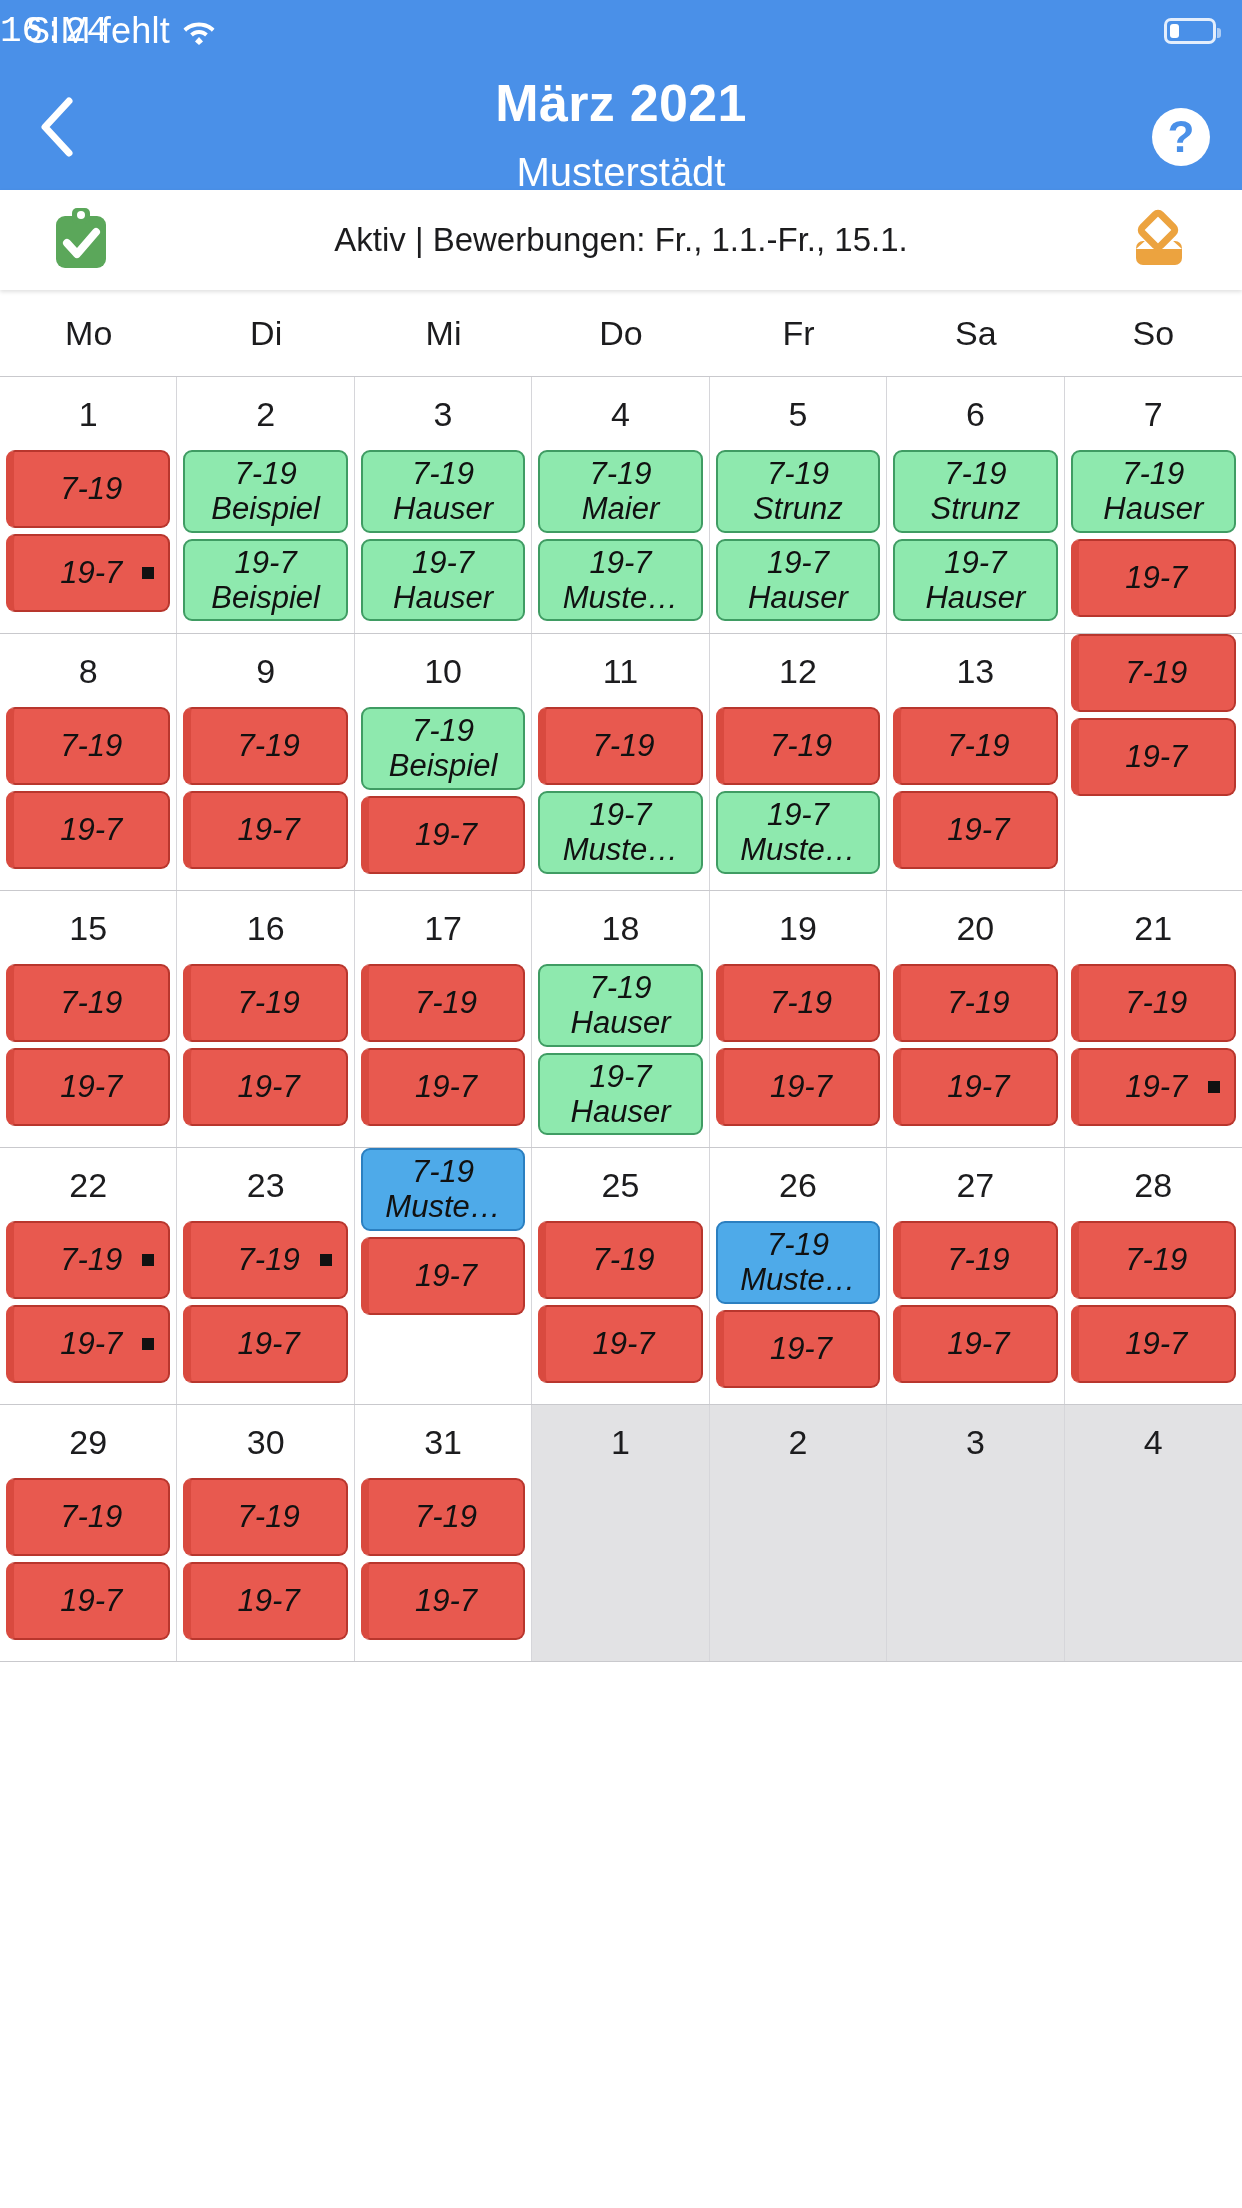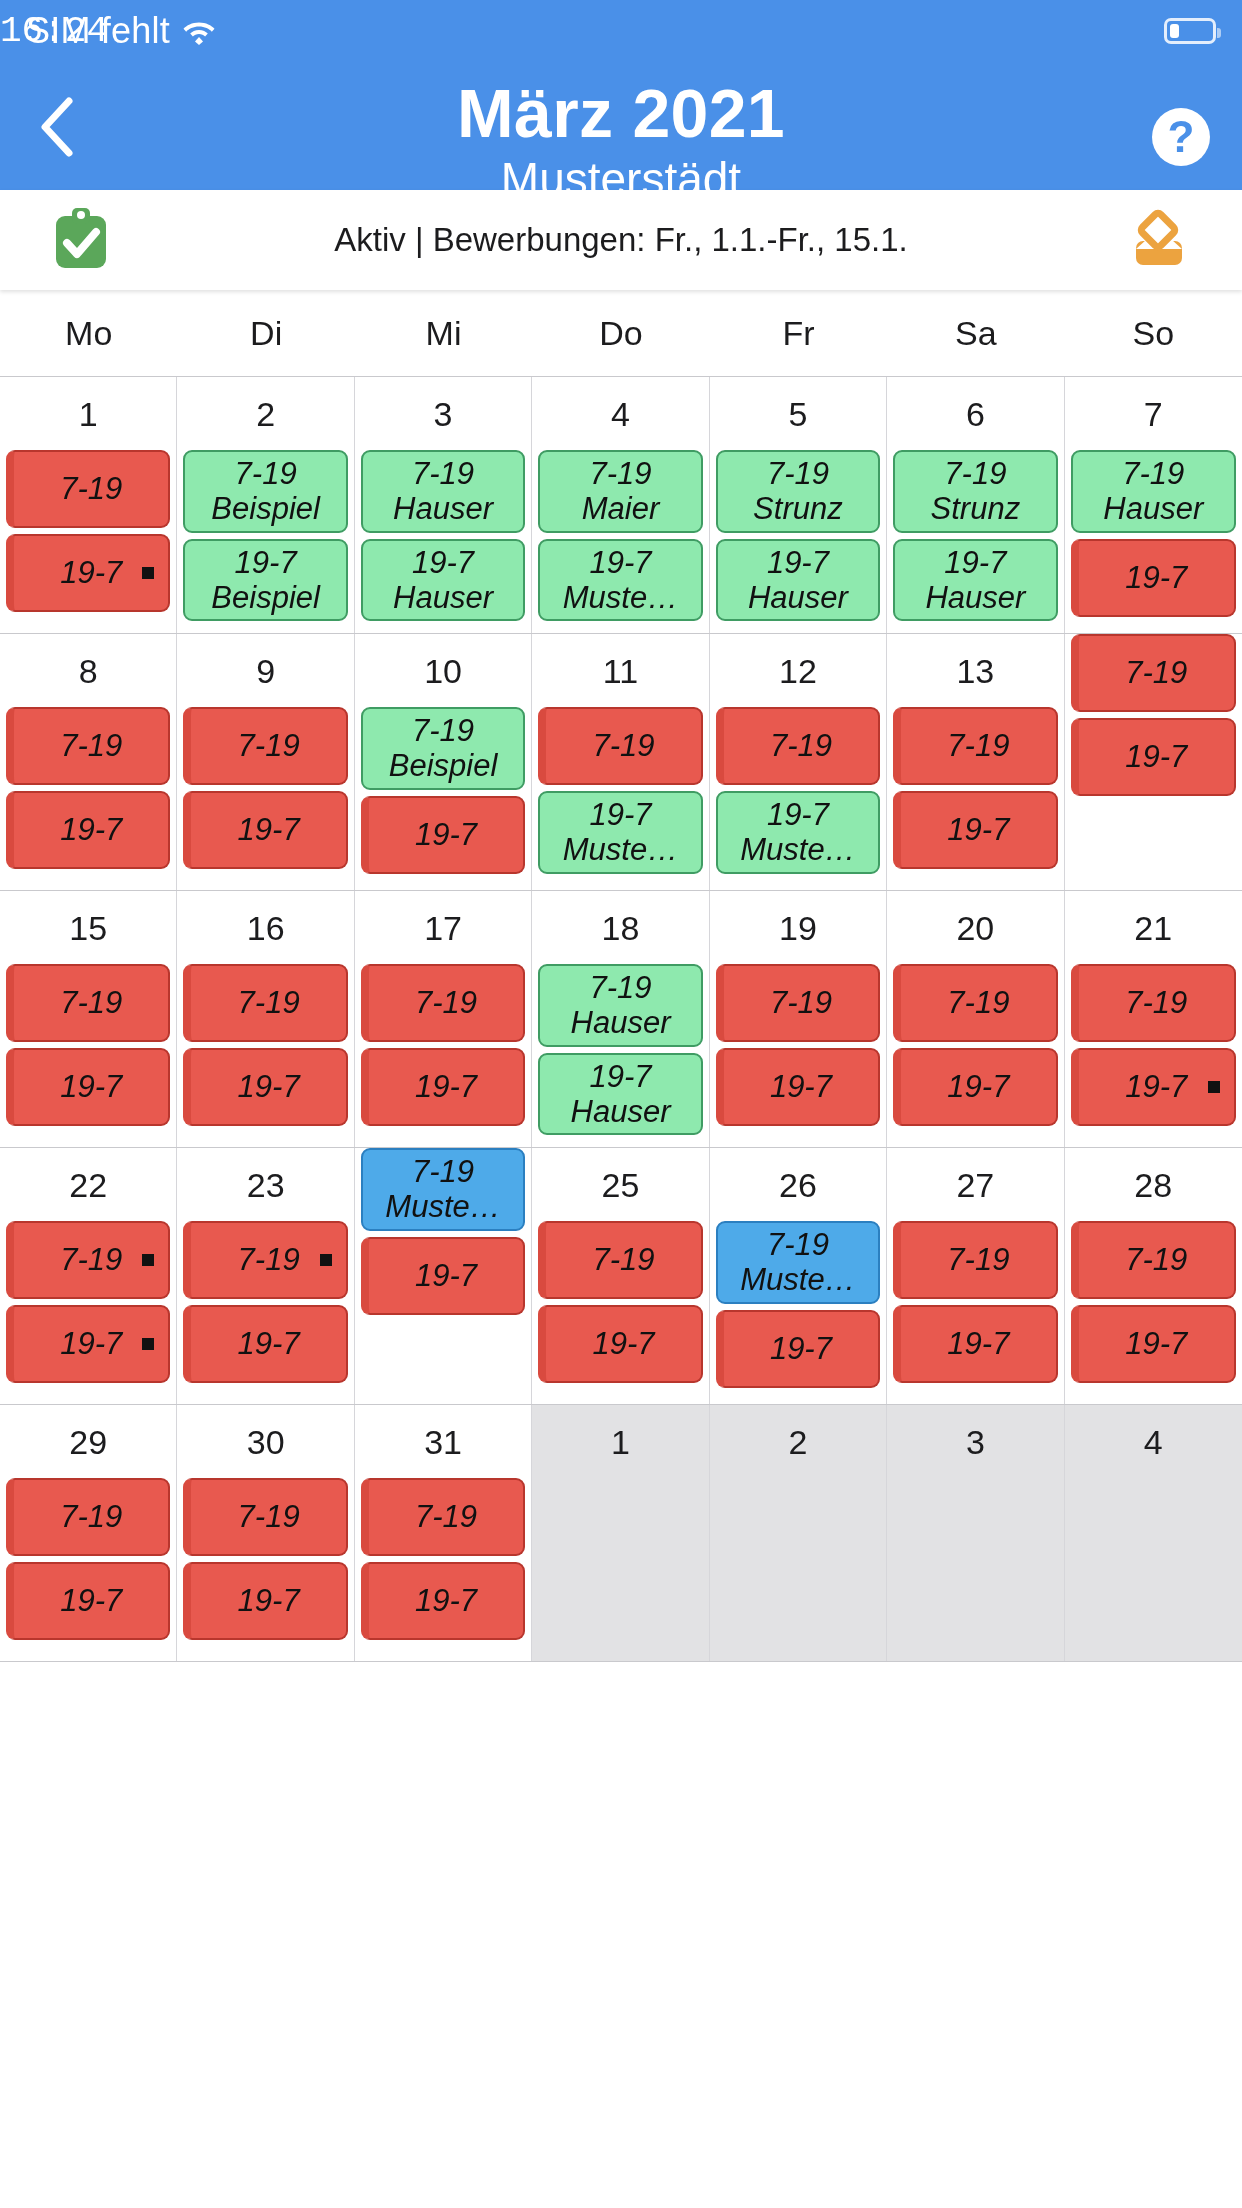--- a/index.html
+++ b/index.html
@@ -54,22 +54,22 @@
     display:flex; align-items:center; justify-content:center;
     cursor:pointer;
   }
   .nav-help{
     position:absolute; right:30px; top:44px;
     width:62px; height:62px;
     display:flex;align-items:center;justify-content:center;
     cursor:pointer;
   }
   .nav-titles{ text-align:center; padding-top:12px; }
-  .nav-title{ font-size:68px; font-weight:700; line-height:1.15; letter-spacing:.3px;}
-  .nav-sub{ font-size:46px; font-weight:400; margin-top:0; }
+  .nav-title{ font-size:52px; font-weight:700; line-height:1.15; letter-spacing:.3px;}
+  .nav-sub{ font-size:40px; font-weight:400; margin-top:16px; }
 
   
   .statusstrip{
     height:100px;
     background:#ffffff;
     display:flex; align-items:center;
     position:relative;
     box-shadow:0 2px 4px rgba(0,0,0,.12);
   }
   .strip-icon-left{ position:absolute; left:52px; top:50%; transform:translateY(-50%); }

